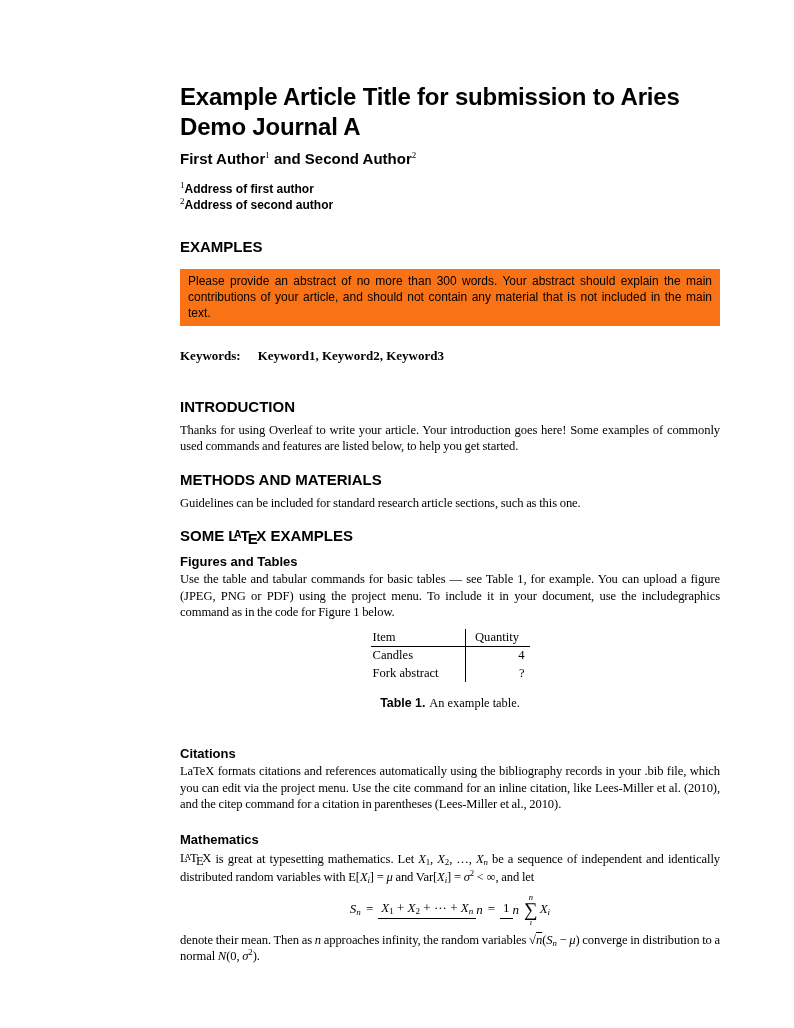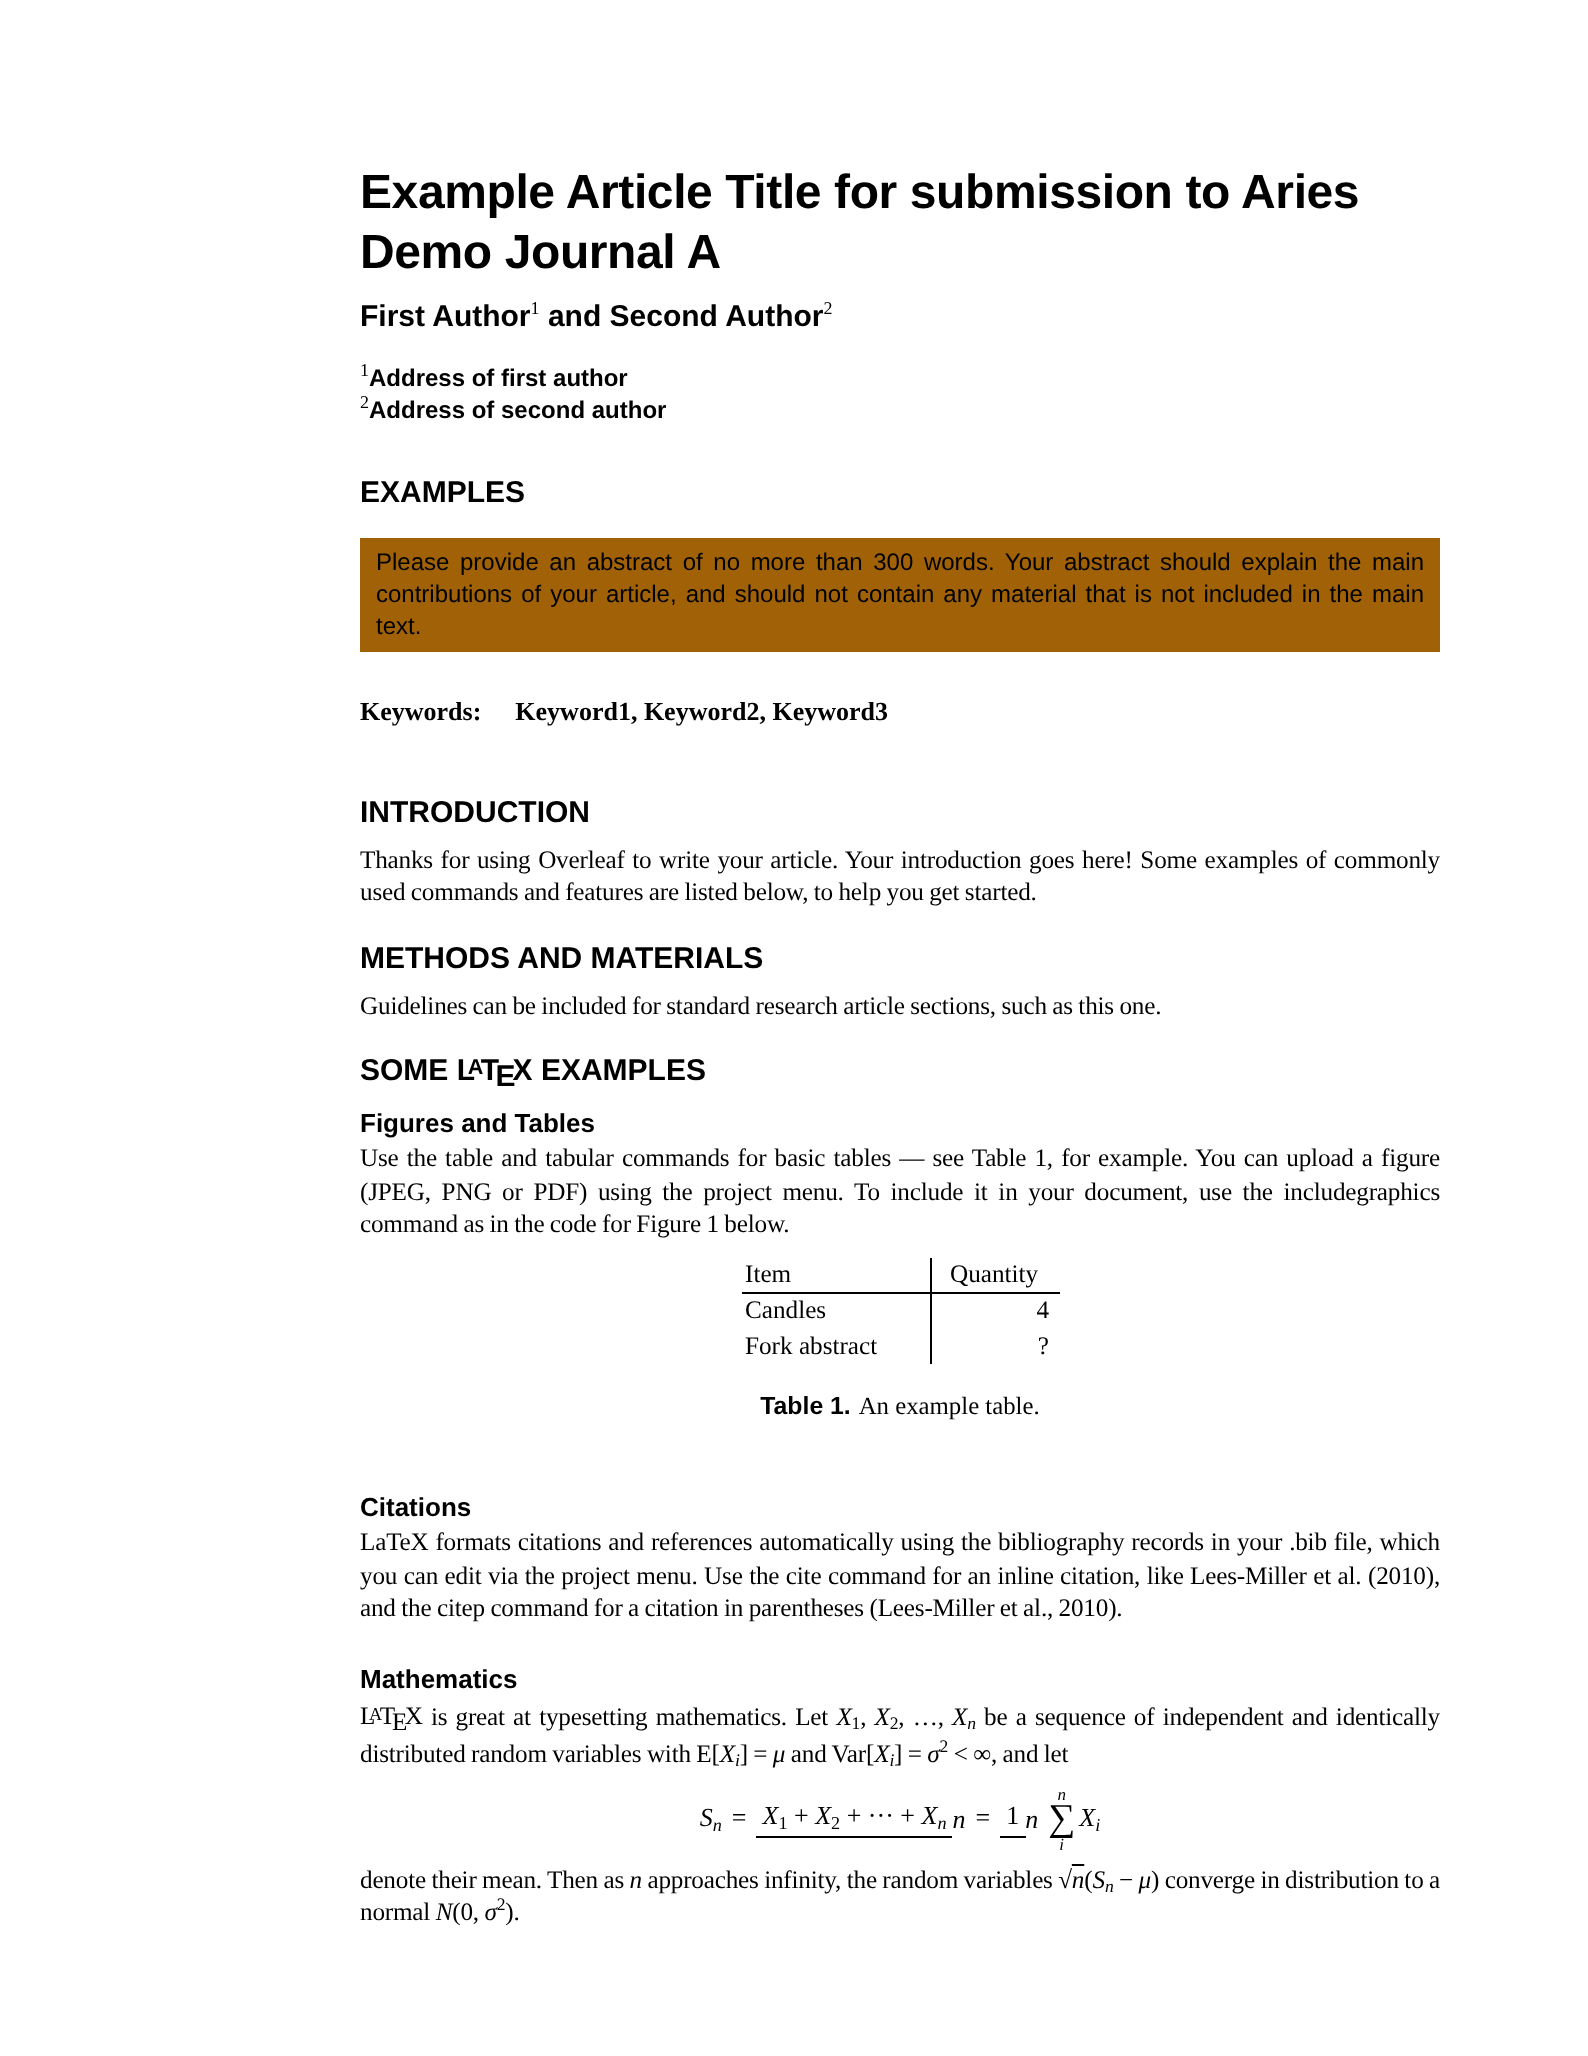--- a/index.html
+++ b/index.html
@@ -106,21 +106,21 @@
     <span>First Author</span><sup>1</sup><span> and </span><span>Second Author</span><sup>2</sup>
   </div>
 
   <div class="addresses">
     <div class="addr"><sup>1</sup><span>Address of first author</span></div>
     <div class="addr"><sup>2</sup><span>Address of second author</span></div>
   </div>
 
   <h2 class="sec h-abstract">EXAMPLES</h2>
 
-  <div class="abstract-box" style="background-color: #a16207;">Please provide an abstract of no more than 300 words. Your abstract should explain the main contributions of your article, and should not contain any material that is not included in the main text.</div>
+  <div class="abstract-box" style="background-color: #f97316;">Please provide an abstract of no more than 300 words. Your abstract should explain the main contributions of your article, and should not contain any material that is not included in the main text.</div>
 
   <div class="keywords">
     <span class="kw-label">Keywords:</span><span>Keyword1, Keyword2, Keyword3</span>
   </div>
 
   <h2 class="sec">INTRODUCTION</h2>
   <p class="body" style="margin-bottom:15px;">Thanks for using Overleaf to write your article. Your introduction goes here! Some examples of commonly used commands and features are listed below, to help you get started.</p>
 
   <h2 class="sec">METHODS AND MATERIALS</h2>
   <p class="body">Guidelines can be included for standard research article sections, such as this one.</p>

